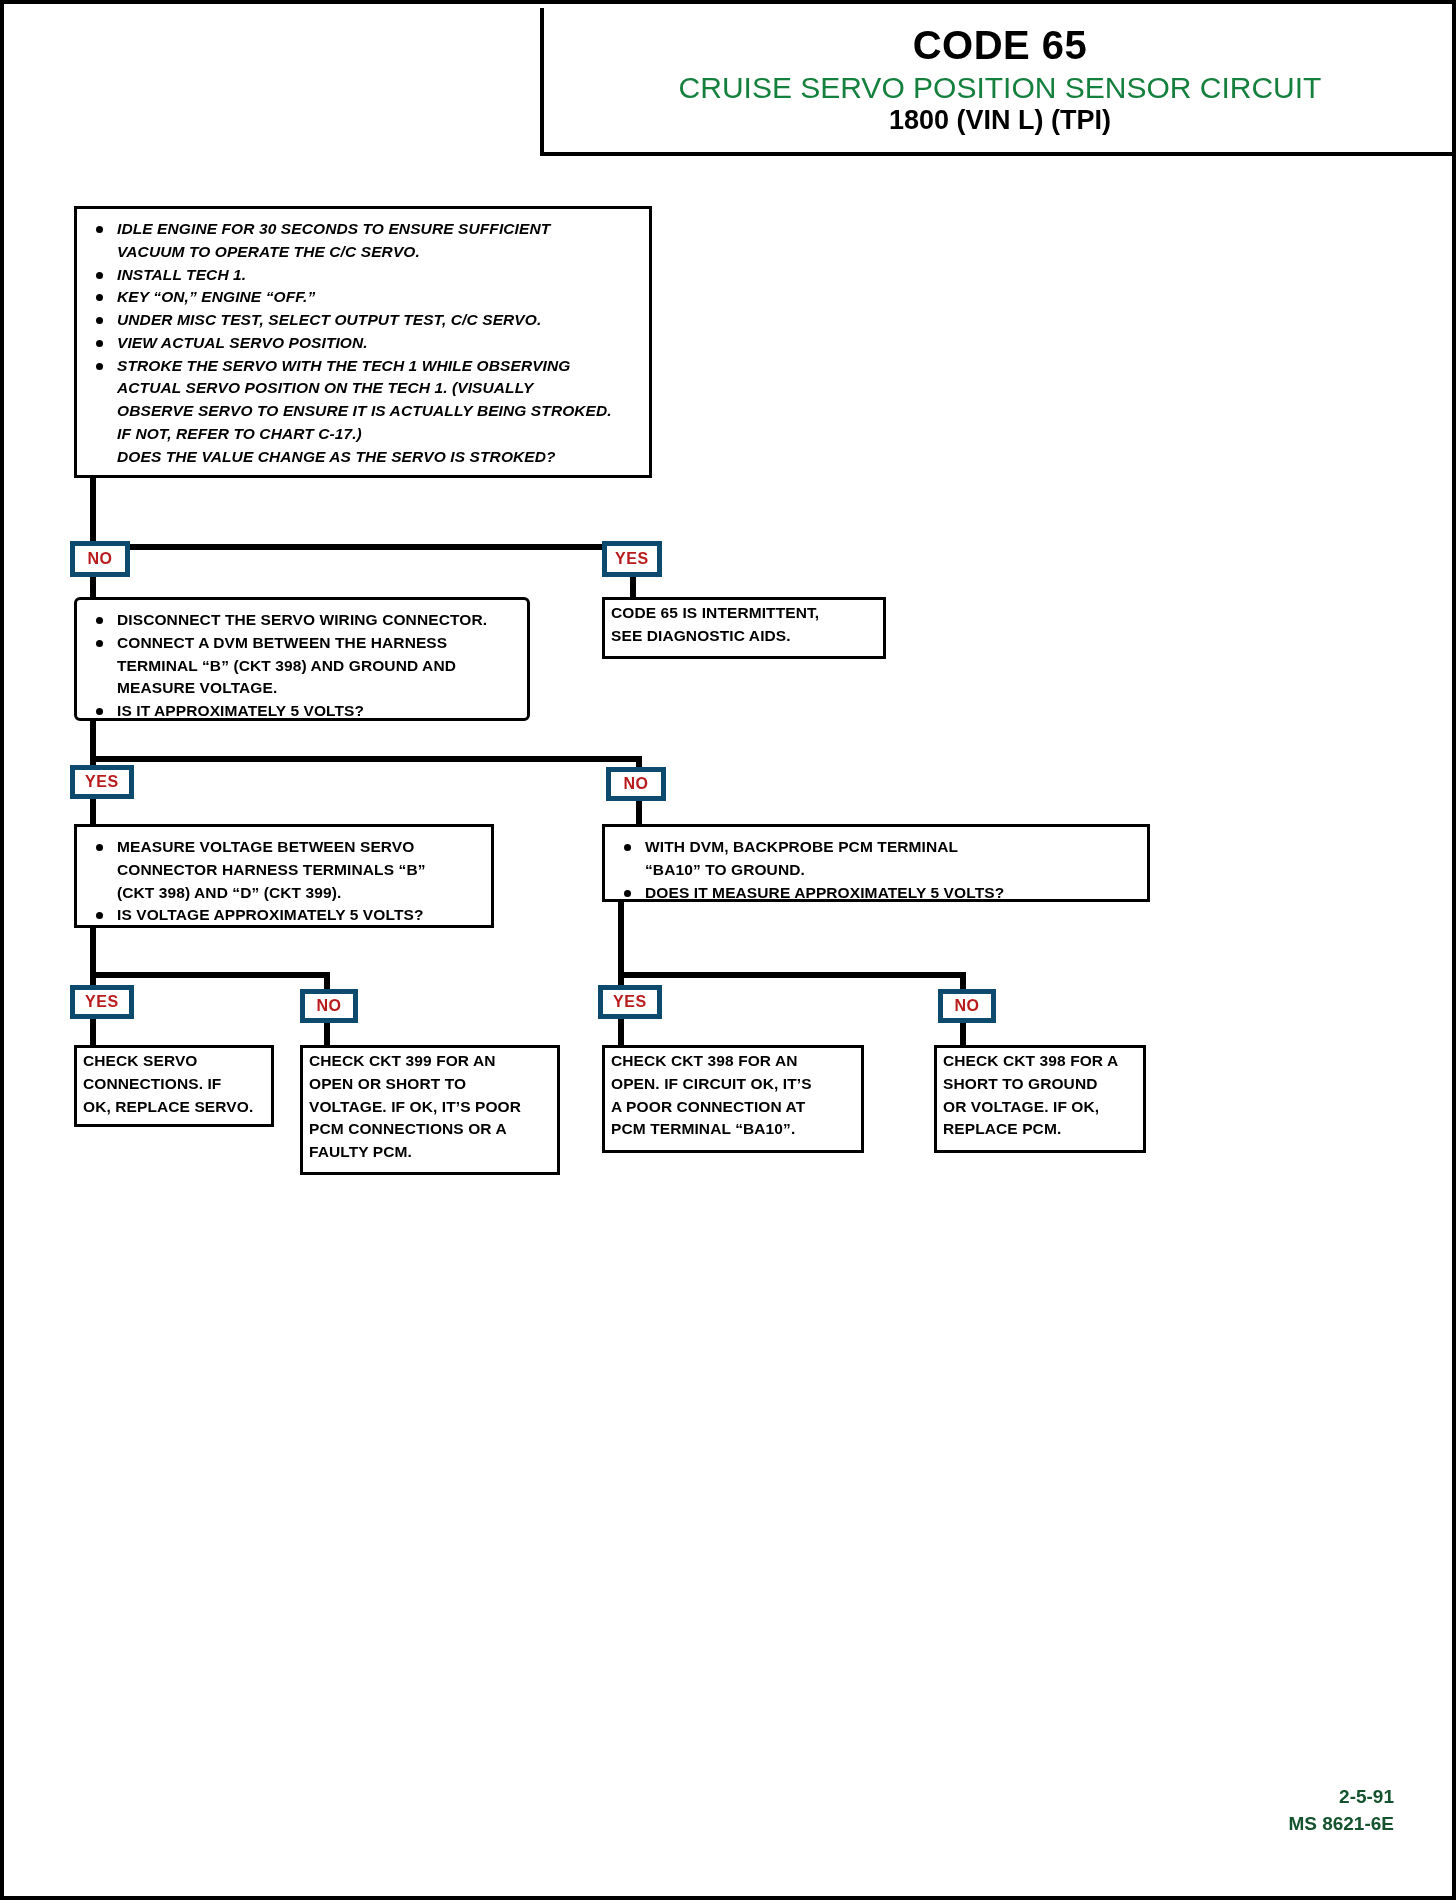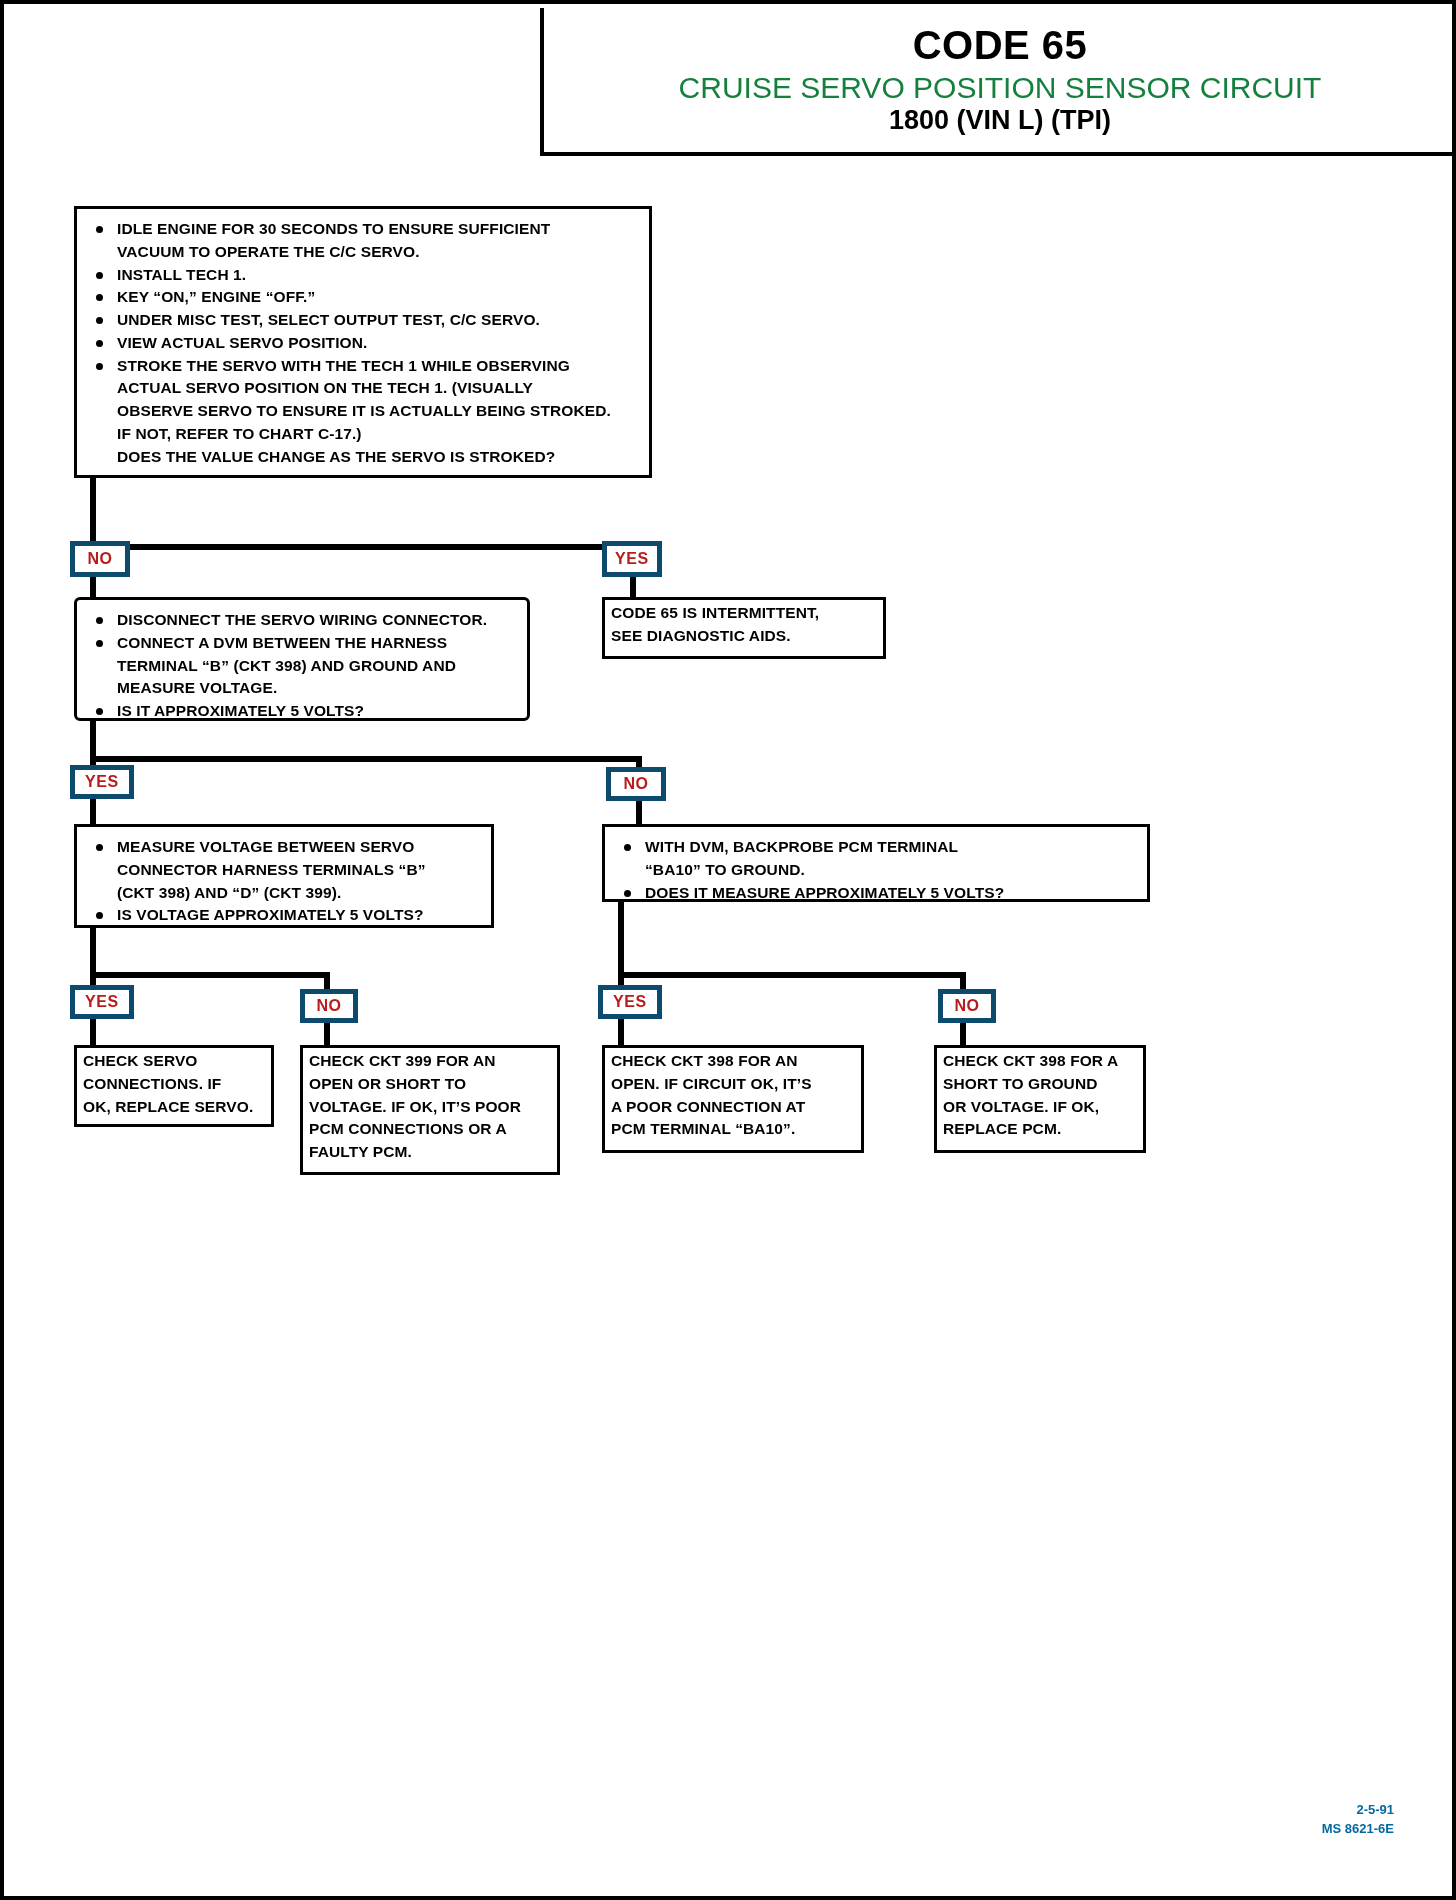--- a/index.html
+++ b/index.html
@@ -136,38 +136,38 @@
     height: 6px;
     z-index: 1;
   }
 
   
   .footer {
     position: absolute;
     right: 58px;
     bottom: 58px;
     text-align: right;
-    font-size: 13px;
+    font-size: 19px;
     font-weight: bold;
     line-height: 1.42;
-    color: #0369a1;
+    color: #14532d;
   }
 </style>
 </head>
 <body>
 
 <div id="page">
 
   <div class="header-box">
     <div class="code-title">CODE 65</div>
     <div class="circuit-title">CRUISE SERVO POSITION SENSOR CIRCUIT</div>
     <div class="engine-title">1800  (VIN L) (TPI)</div>
   </div>
 
-  <div class="fbox" style="left:70px; top:202px; width:578px; height:272px;">
+  <div class="fbox" style="left:70px; top:202px; width:578px; height:272px;font-style:italic;">
     <div class="fbox-inner">
       <ul class="blist">
         <li>IDLE ENGINE FOR 30 SECONDS TO ENSURE SUFFICIENT
 VACUUM TO OPERATE THE C/C SERVO.</li>
         <li>INSTALL TECH 1.</li>
         <li>KEY “ON,” ENGINE “OFF.”</li>
         <li>UNDER MISC TEST, SELECT OUTPUT TEST, C/C SERVO.</li>
         <li>VIEW ACTUAL SERVO POSITION.</li>
         <li>STROKE THE SERVO WITH THE TECH 1 WHILE OBSERVING
 ACTUAL SERVO POSITION ON THE TECH 1. (VISUALLY

